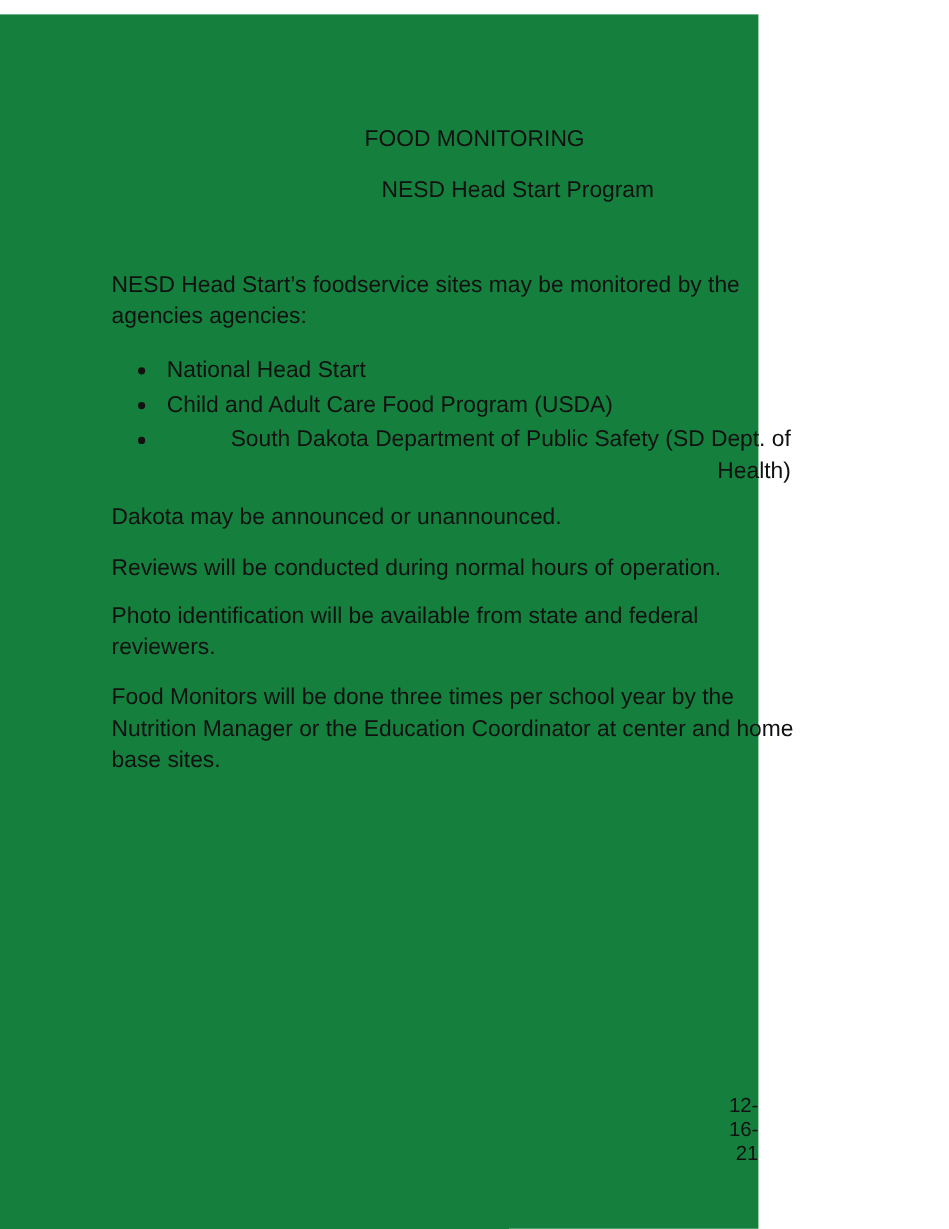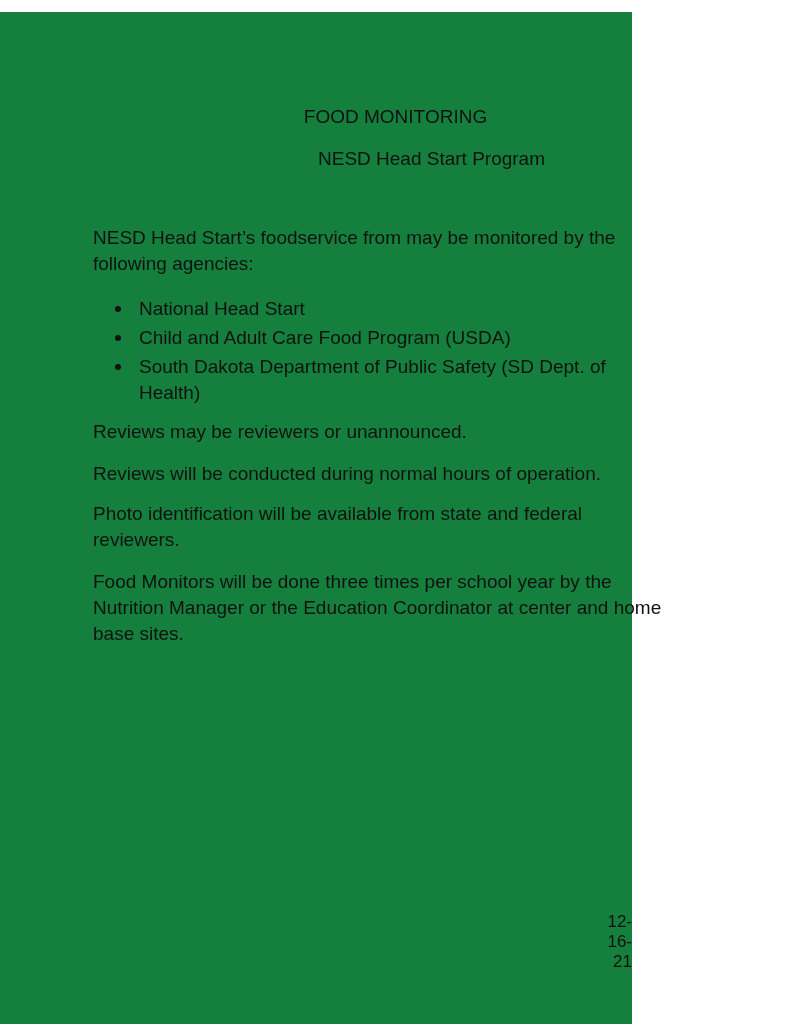--- a/index.html
+++ b/index.html
@@ -80,36 +80,36 @@
       text-align: right;
     }
   </style>
 </head>
 <body>
 
 <div class="page">
   <div class="title" id="title-1">FOOD MONITORING</div>
   <div class="title" id="title-2">NESD Head Start Program</div>
 
-  <div class="body-text" id="intro">NESD Head Start’s foodservice from may be monitored by the following agencies:</div>
+  <div class="body-text" id="intro">NESD Head Start’s foodservice sites may be monitored by the agencies agencies:</div>
 
   <ul class="agency-list">
     <li>
       <span class="bullet"></span>
       <span>National Head Start</span>
     </li>
     <li>
       <span class="bullet"></span>
       <span>Child and Adult Care Food Program (USDA)</span>
     </li>
     <li>
       <span class="bullet"></span>
-      <span style="display:inline-block;width:520px;">South Dakota Department of Public Safety (SD Dept. of Health)</span>
+      <span style="display:inline-block;width:520px;text-align:right;">South Dakota Department of Public Safety (SD Dept. of Health)</span>
     </li>
   </ul>
 
-  <div class="body-text" id="p1">Reviews may be reviewers or unannounced.</div>
+  <div class="body-text" id="p1">Dakota may be announced or unannounced.</div>
   <div class="body-text" id="p2">Reviews will be conducted during normal hours of operation.</div>
   <div class="body-text" id="p3" style="width:545px;">Photo identification will be available from state and federal reviewers.</div>
   <div class="body-text" id="p4" style="width:585px;">Food Monitors will be done three times per school year by the Nutrition Manager or the Education Coordinator at center and home base sites.</div>
 
   <div class="footer-date">12-16-21</div>
 </div>
 
 </body></html>

